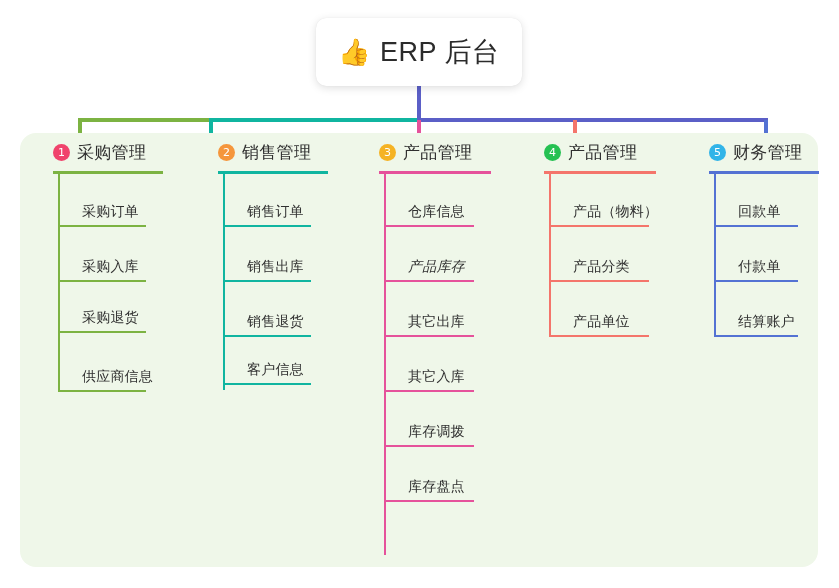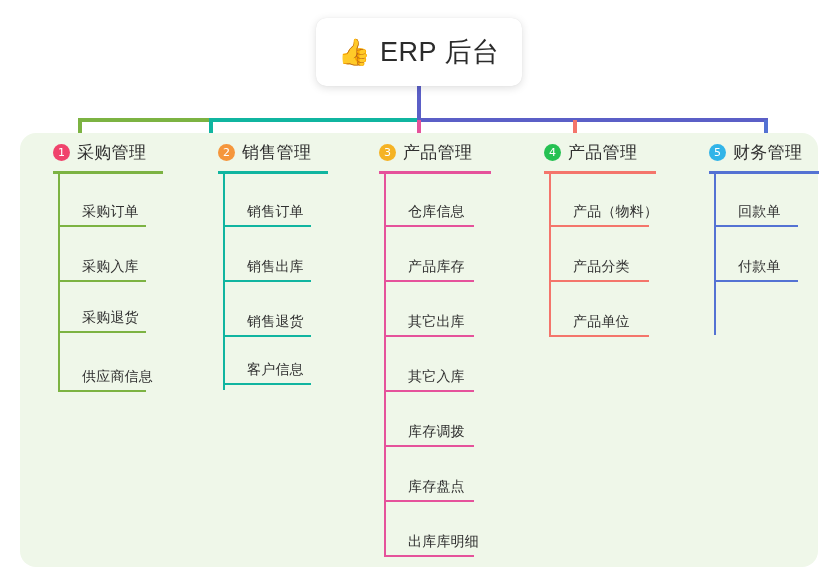--- a/index.html
+++ b/index.html
@@ -249,42 +249,38 @@
           <span class="badge" style="background: rgb(245, 179, 36);">3</span>
           <span class="col-title">产品管理</span>
         </div>
         <div class="col-underline" style="width: 112px; background: rgb(229, 82, 155);"></div>
       </div>
       <div class="spine" style="background: rgb(229, 82, 155); height: 381px;"></div>
       <div class="leaf" style="top: 70px; width: 90px;">
         <span class="leaf-text">仓库信息</span>
         <div class="leaf-underline" style="width: 90px; background: rgb(229, 82, 155);"></div>
       </div>
-      <div class="leaf" style="top: 125px; width: 90px;">
+      <div class="leaf" style="top: 125px; width: 90px; font-style: italic;">
         <span class="leaf-text">产品库存</span>
         <div class="leaf-underline" style="width: 90px; background: rgb(229, 82, 155);"></div>
       </div>
       <div class="leaf" style="top: 180px; width: 90px; padding-left: 13px;">
         <span class="leaf-text">其它出库</span>
         <div class="leaf-underline" style="width: 90px; background: rgb(229, 82, 155);"></div>
       </div>
       <div class="leaf" style="top: 235px; width: 90px;">
         <span class="leaf-text">其它入库</span>
         <div class="leaf-underline" style="width: 90px; background: rgb(229, 82, 155);"></div>
       </div>
       <div class="leaf" style="top: 290px; width: 90px;">
         <span class="leaf-text">库存调拨</span>
         <div class="leaf-underline" style="width: 90px; background: rgb(229, 82, 155);"></div>
       </div>
       <div class="leaf" style="top: 345px; width: 90px;">
         <span class="leaf-text">库存盘点</span>
-        <div class="leaf-underline" style="width: 90px; background: rgb(229, 82, 155);"></div>
-      </div>
-      <div class="leaf" style="top: 400px; width: 90px;">
-        <span class="leaf-text">出库库明细</span>
         <div class="leaf-underline" style="width: 90px; background: rgb(229, 82, 155);"></div>
       </div>
     </div>
     <div class="column" style="left: 527px; width: 165px;">
       <div class="col-head">
         <div class="col-head-row">
           <span class="badge" style="background: rgb(37, 193, 82);">4</span>
           <span class="col-title">产品管理</span>
         </div>
         <div class="col-underline" style="width: 112px; background: rgb(244, 117, 107);"></div>
@@ -313,14 +309,18 @@
       </div>
       <div class="spine" style="background: rgb(84, 114, 211); height: 161px;"></div>
       <div class="leaf" style="top: 70px; width: 84px;">
         <span class="leaf-text">回款单</span>
         <div class="leaf-underline" style="width: 84px; background: rgb(84, 114, 211);"></div>
       </div>
       <div class="leaf" style="top: 125px; width: 84px;">
         <span class="leaf-text">付款单</span>
         <div class="leaf-underline" style="width: 84px; background: rgb(84, 114, 211);"></div>
       </div>
+      <div class="leaf" style="top: 180px; width: 84px;">
+        <span class="leaf-text">结算账户</span>
+        <div class="leaf-underline" style="width: 84px; background: rgb(84, 114, 211);"></div>
+      </div>
     </div>
   </div>
 
 </body></html>

